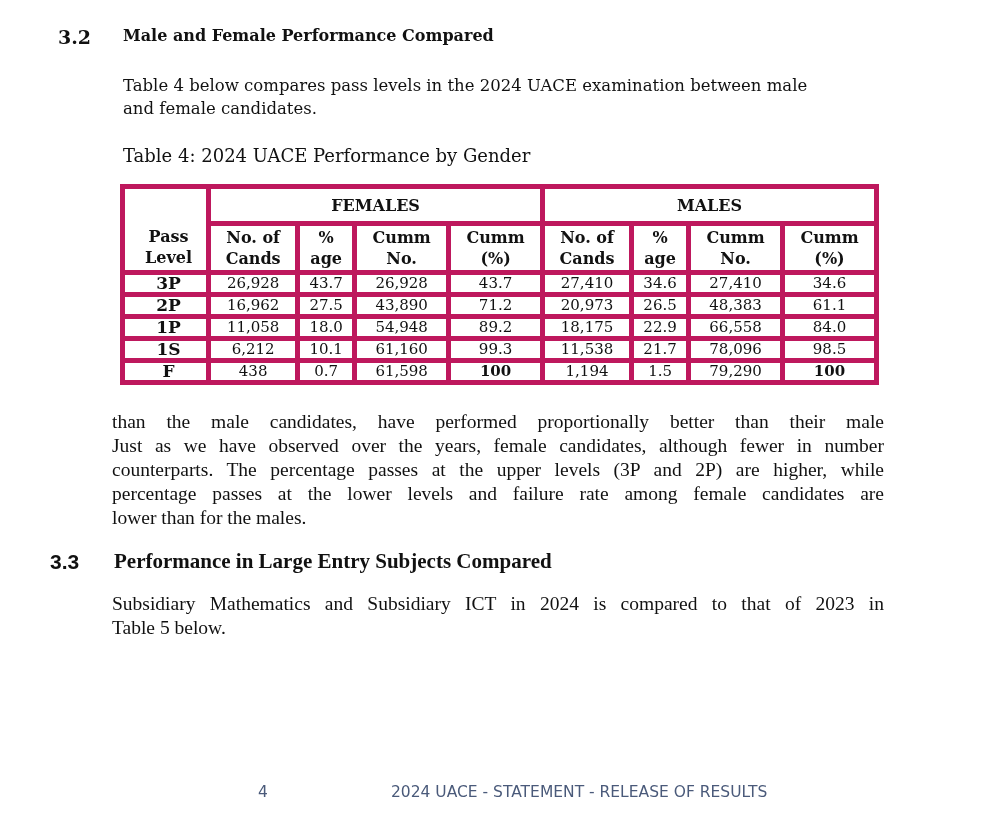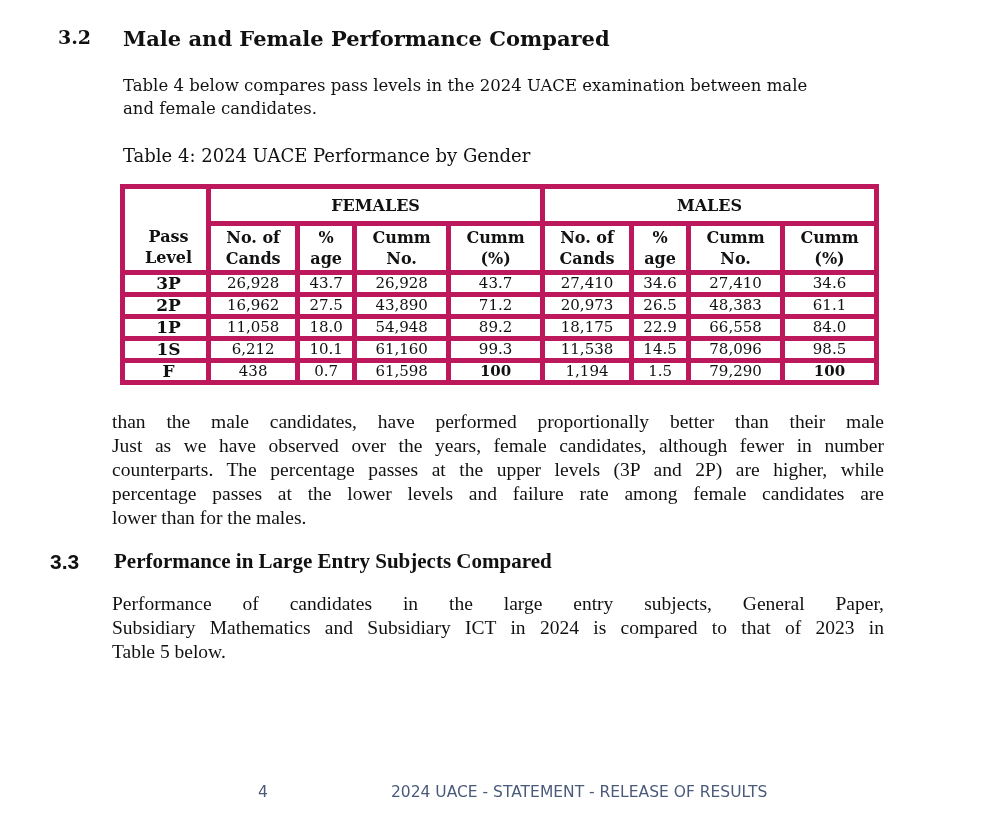--- a/index.html
+++ b/index.html
@@ -1,19 +1,19 @@
 <!DOCTYPE html>
 <html><head>
   <meta charset="utf-8">
   <style>
     html, body { margin: 0; padding: 0; background: #ffffff; }
     body { width: 994px; height: 824px; position: relative; overflow: hidden; color: #111; font-family: "DejaVu Serif", "Liberation Serif", serif; }
     .abs { position: absolute; }
     .sec-num { font-weight: bold; font-size: 19px; }
-    .sec-title { font-weight: bold; font-size: 21px; }
+    .sec-title { font-weight: bold; font-size: 16px; }
     .para { font-family: "Liberation Serif", serif; font-size: 19.5px; line-height: 24px; text-align: justify; }
     .para1 { font-family: "DejaVu Serif", serif; font-size: 16.5px; line-height: 23px; }
     .tbl-caption { font-weight: normal; font-size: 18px; }
     table.data { border-collapse: collapse; position: absolute; left: 120px; top: 184px; width: 759px; border: 2.5px solid #000; font-family: "DejaVu Serif", serif; }
     table.data td, table.data th { border: 5px solid #be185d; padding: 0; text-align: center; font-size: 15px; line-height: 17px; }
     table.data th { font-weight: bold; font-size: 16px; }
     table.data .group th { height: 32px; border-bottom: 1.5px solid #000; }
     table.data .sub th { height: 44px; line-height: 21px; border-bottom: 2.5px solid #000; }
     table.data td.lvl { text-align: center; padding-left: 6px; font-weight: bold; font-size: 17px; }
     table.data th.passlvl { text-align: center; padding-left: 6px; vertical-align: bottom; padding-bottom: 2px; line-height: 21px; }
@@ -114,21 +114,21 @@
         <td class="">66,558</td>
         <td class="">84.0</td>
       </tr>
       <tr>
         <td class="lvl">1S</td>
         <td class="bl">6,212</td>
         <td class="">10.1</td>
         <td class="">61,160</td>
         <td class="">99.3</td>
         <td class="bl">11,538</td>
-        <td class="">14.5</td>
+        <td class="">21.7</td>
         <td class="">78,096</td>
         <td class="">98.5</td>
       </tr>
       <tr>
         <td class="lvl">F</td>
         <td class="bl">438</td>
         <td class="">0.7</td>
         <td class="">61,598</td>
         <td class="bold">100</td>
         <td class="bl">1,194</td>
@@ -144,19 +144,18 @@
     <div style="text-align: justify; text-align-last: justify;">Just as we have observed over the years, female candidates, although fewer in number</div>
     <div style="text-align: justify; text-align-last: justify;">counterparts. The percentage passes at the upper levels (3P and 2P) are higher, while</div>
     <div style="text-align: justify; text-align-last: justify;">percentage passes at the lower levels and failure rate among female candidates are</div>
     <div style="text-align: center; text-align-last: left;">lower than for the males.</div>
   </div>
 
 <div class="abs sec-num" style="left:50px; top:550px; font-family:Liberation Sans, sans-serif; font-size:21px;">3.3</div>
 <div class="abs sec-title" style="left:114px; top:549px; font-family:'Liberation Serif', serif; font-size:21px;">Performance in Large Entry Subjects Compared</div>
 
 <div class="abs para" style="left:112px; top:592px; width:772px;" id="p33">
-    <div style="text-align: justify; text-align-last: justify;">Performance of candidates in the large entry subjects, General Paper,</div>
     <div style="text-align: justify; text-align-last: justify;">Subsidiary Mathematics and Subsidiary ICT in 2024 is compared to that of 2023 in</div>
     <div style="text-align: left; text-align-last: left;">Table 5 below.</div>
   </div>
 
 <div class="abs footer" style="left:258px; top:783px;">4</div>
 <div class="abs footer" style="left:391px; top:783px;">2024 UACE - STATEMENT - RELEASE OF RESULTS</div>
 
 </body></html>

